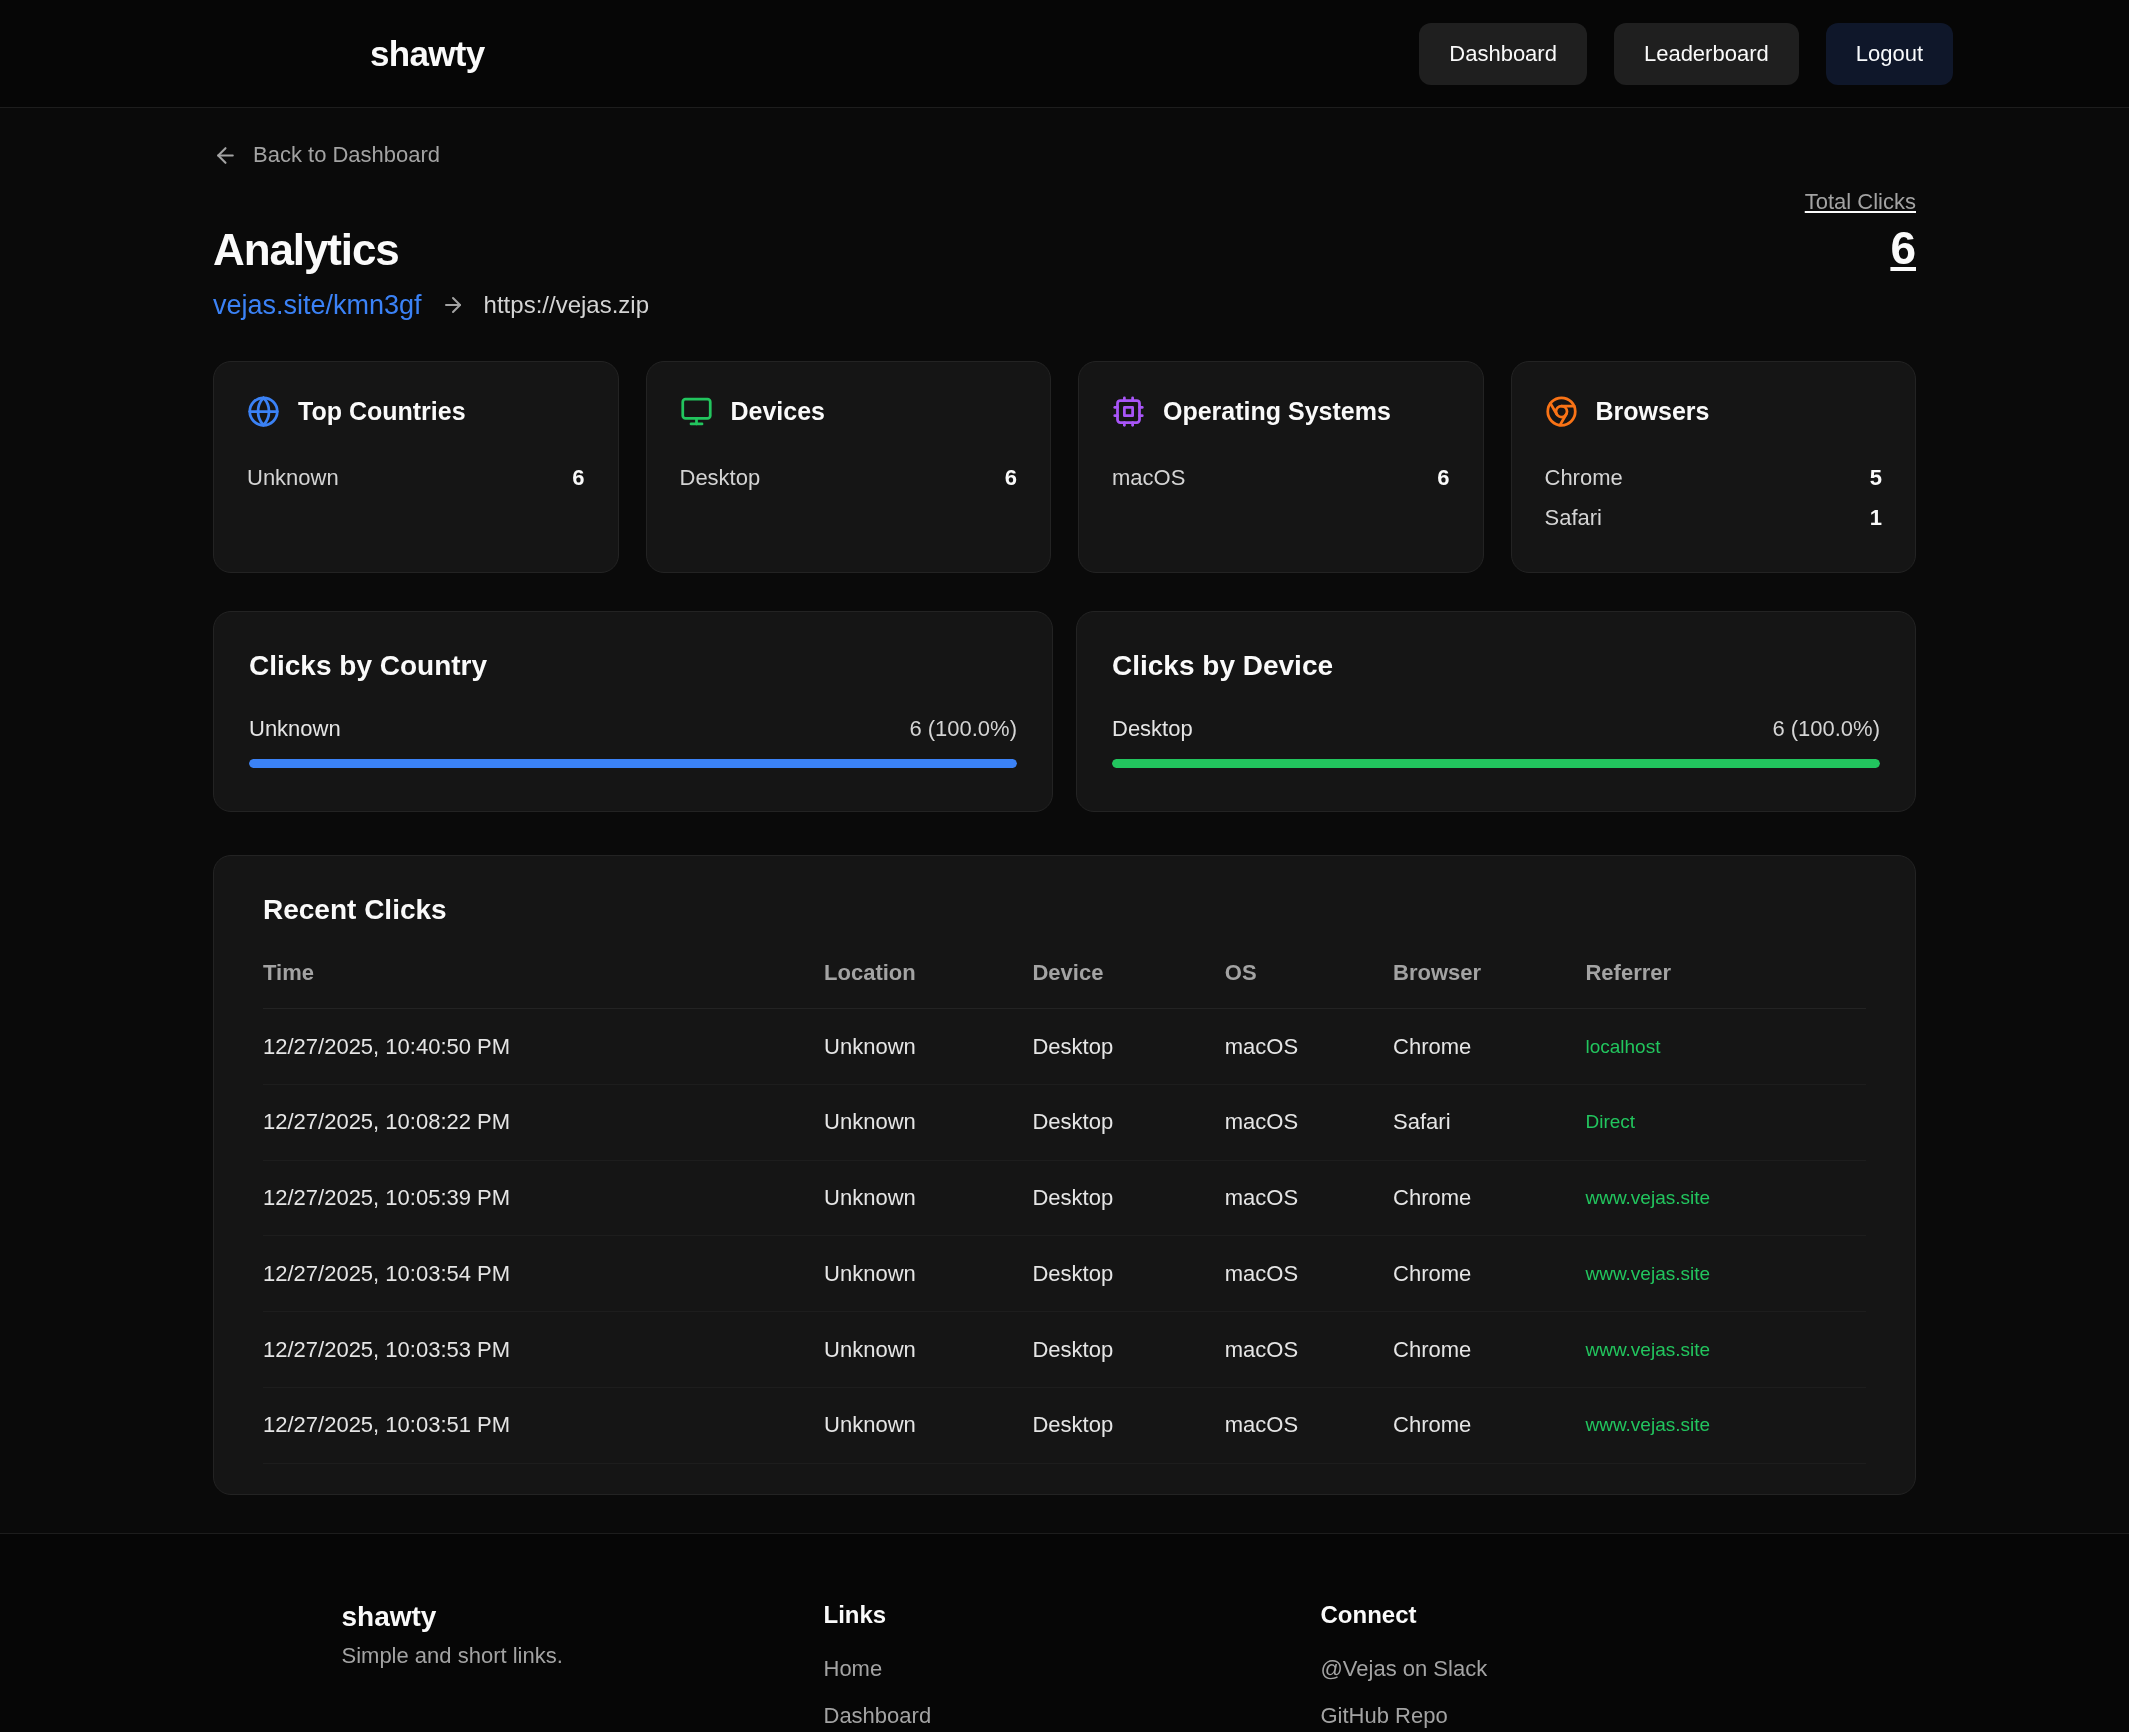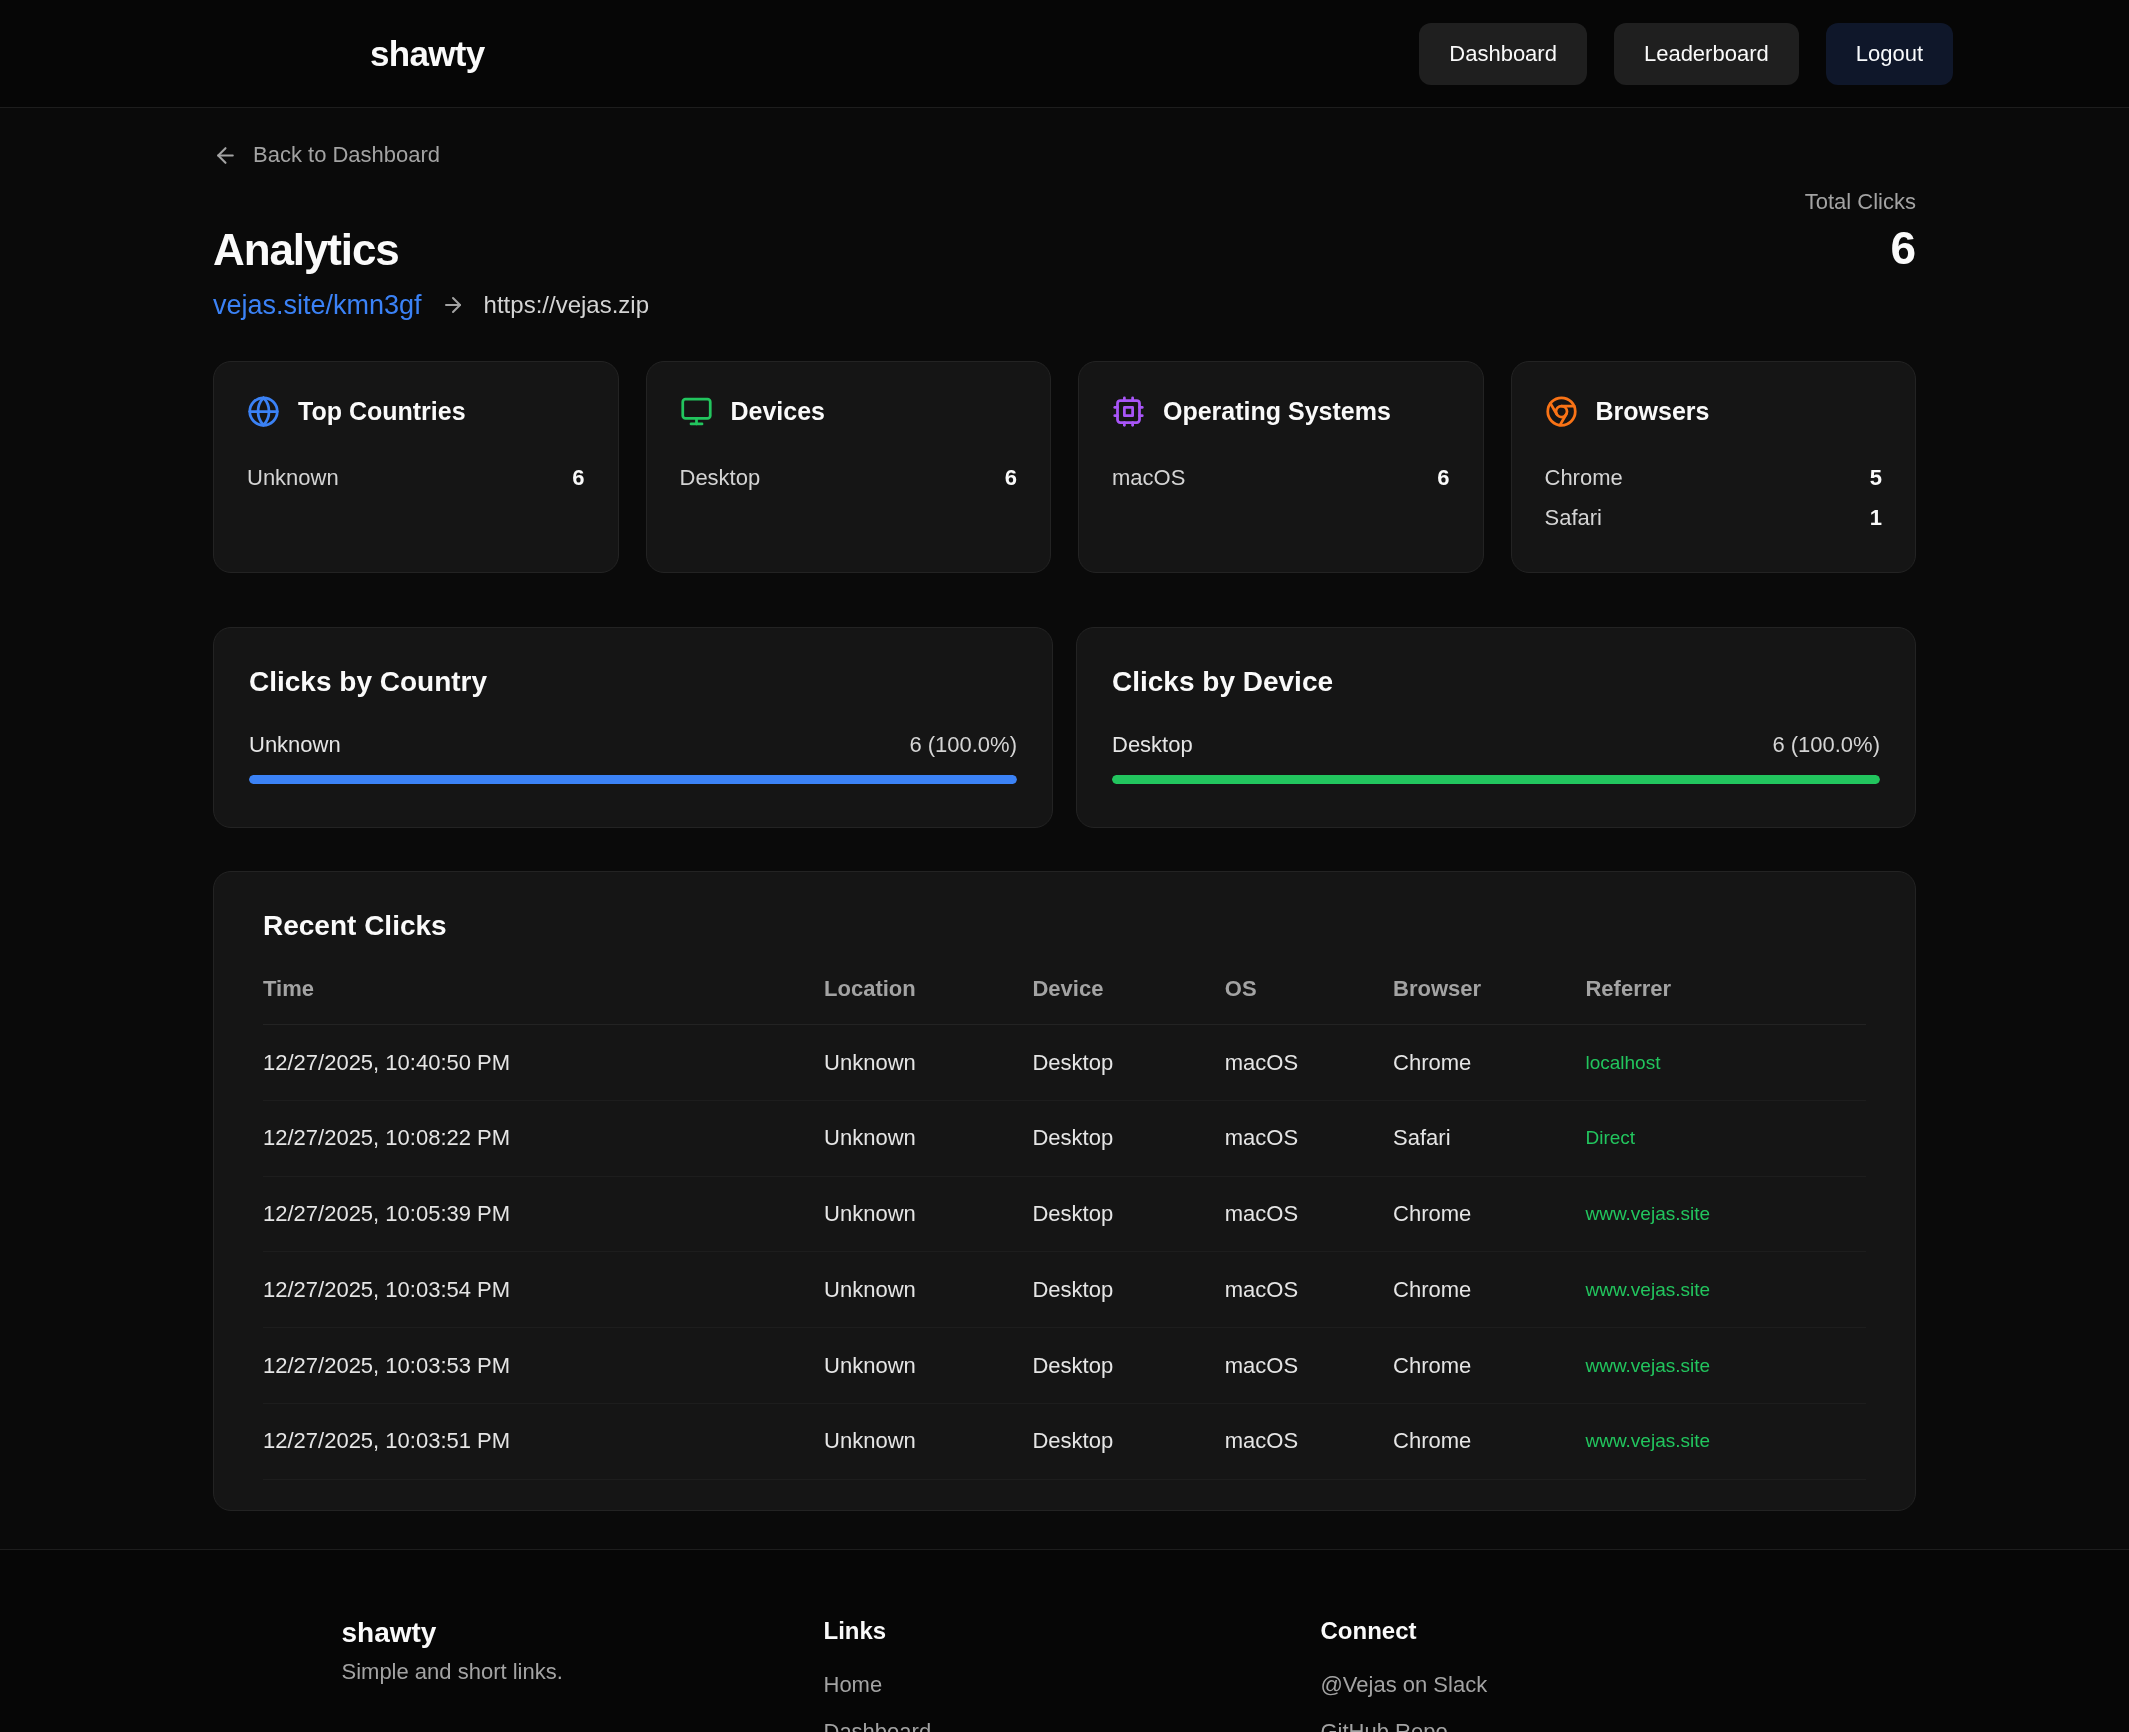--- a/index.html
+++ b/index.html
@@ -48,21 +48,21 @@
     align-items: center;
     gap: 15px;
     font-size: 22px;
     color: #a3a3a3;
     cursor: pointer;
   }
   .back-link svg { width: 25px; height: 25px; display: block; }
 
   .title-row { display: flex; justify-content: space-between; align-items: flex-end; margin-top: 18px; }
   .page-title { font-size: 44px; font-weight: 700; letter-spacing: -1.1px; }
-  .total-clicks { text-align: right; }
+  .total-clicks { text-align: right; text-decoration: underline; }
   .total-clicks-label { font-size: 22px; color: #a3a3a3; }
   .total-clicks-value { font-size: 46px; font-weight: 700; margin-top: 6px; }
 
   .url-row { display: flex; align-items: center; gap: 19px; margin-top: 15px; }
   .short-url { font-size: 27px; font-weight: 500; color: #3b82f6; text-decoration: none; cursor: pointer; }
   .url-arrow svg { width: 24px; height: 24px; display: block; }
   .dest-url { font-size: 24px; color: #d4d4d4; }
 
   
   .card {
@@ -79,21 +79,21 @@
   }
   .stat-card { padding: 33px 33px 35px; }
   .stat-head { display: flex; align-items: center; gap: 18px; margin-bottom: 31px; }
   .stat-head svg { width: 33px; height: 33px; display: block; }
   .stat-title { font-size: 25px; font-weight: 700; }
   .stat-row { display: flex; justify-content: space-between; font-size: 22px; padding: 6.7px 0; }
   .stat-label { color: #d4d4d4; }
   .stat-value { font-weight: 700; color: #fafafa; }
 
   .chart-grid {
-    margin-top: 54px;
+    margin-top: 38px;
     display: grid;
     grid-template-columns: 1fr 1fr;
     gap: 23px;
   }
   .chart-card { padding: 38px 35px 43px; }
   .chart-title { font-size: 28px; font-weight: 700; margin-bottom: 34px; }
   .chart-row-head { display: flex; justify-content: space-between; font-size: 22px; margin-bottom: 16.3px; }
   .chart-label { color: #e5e5e5; }
   .chart-value { color: #d4d4d4; }
   .bar-track { height: 9.6px; border-radius: 739px; background: #1f1f1f; overflow: hidden; }

